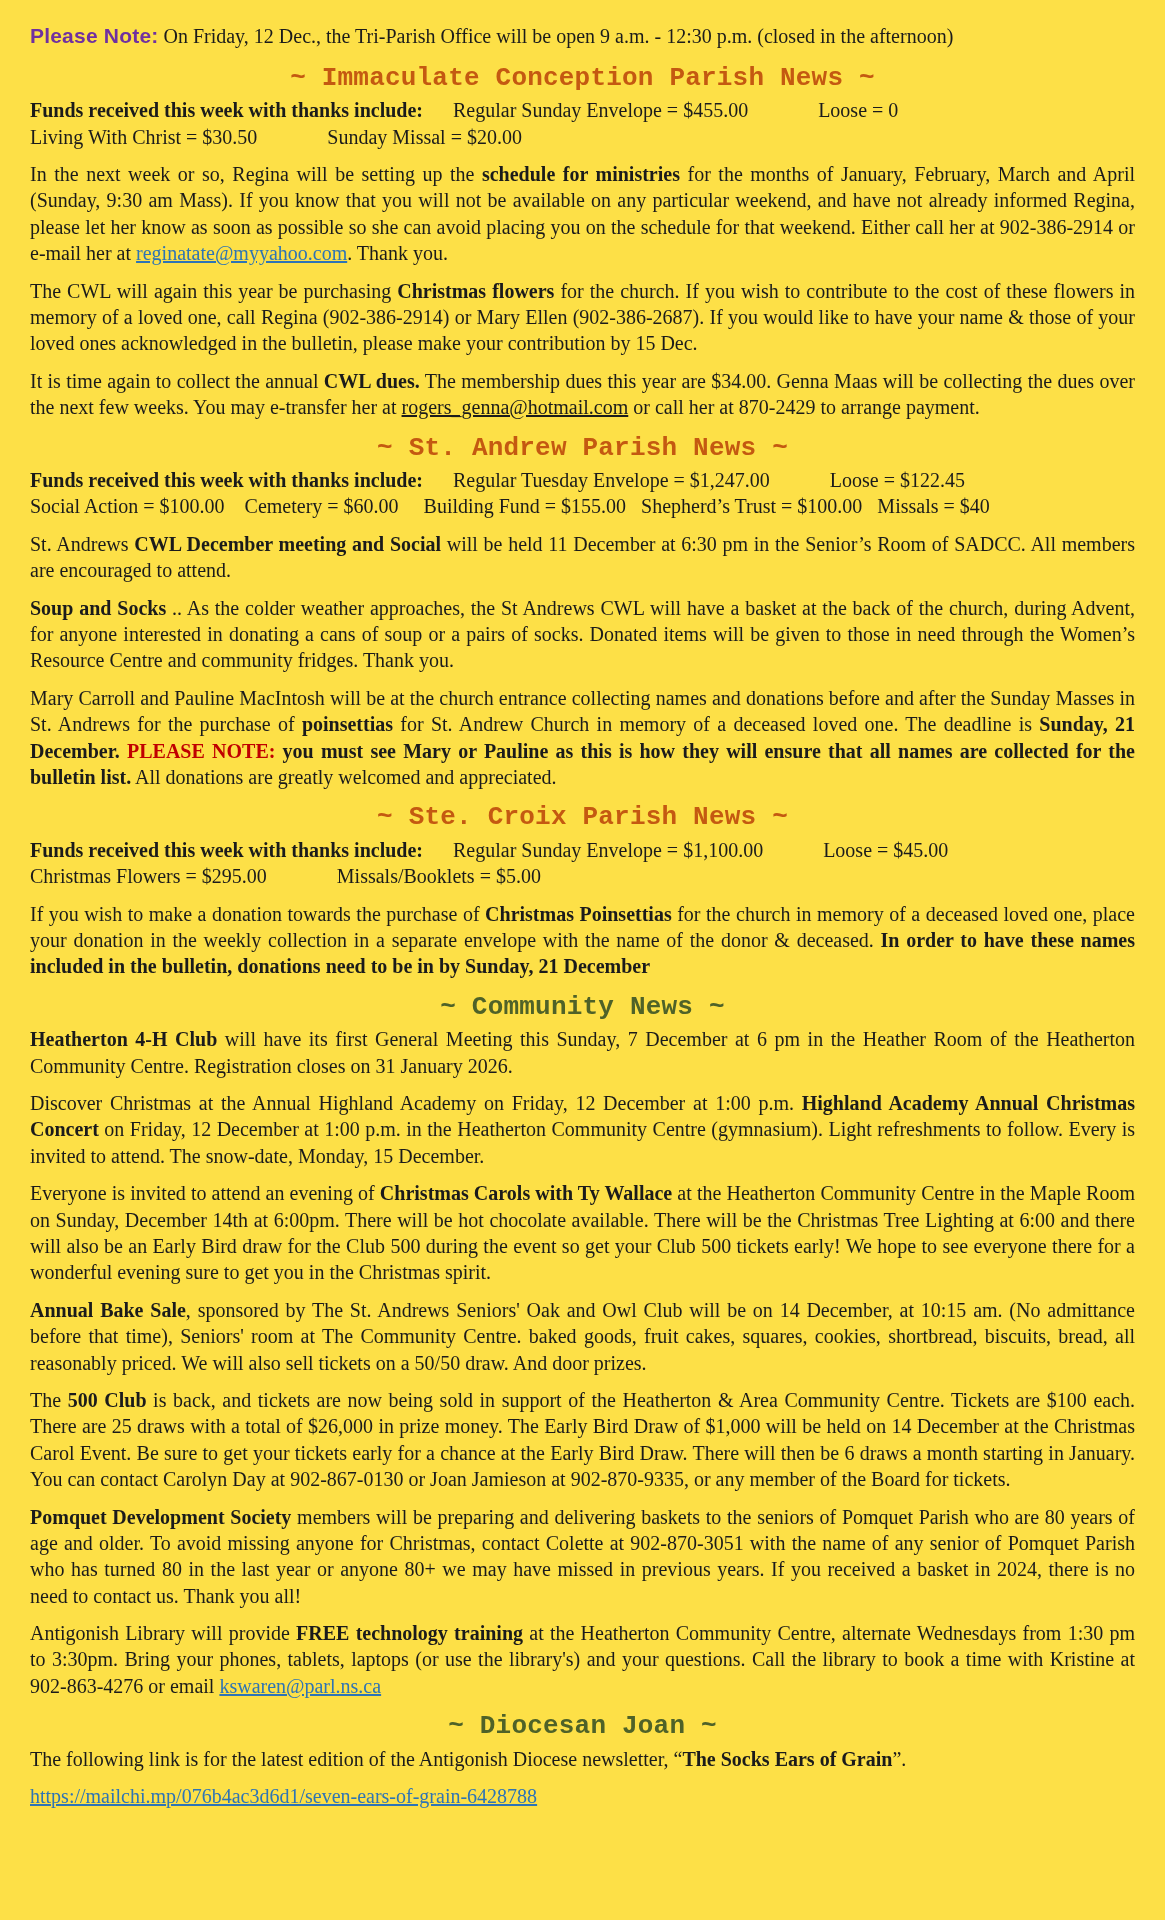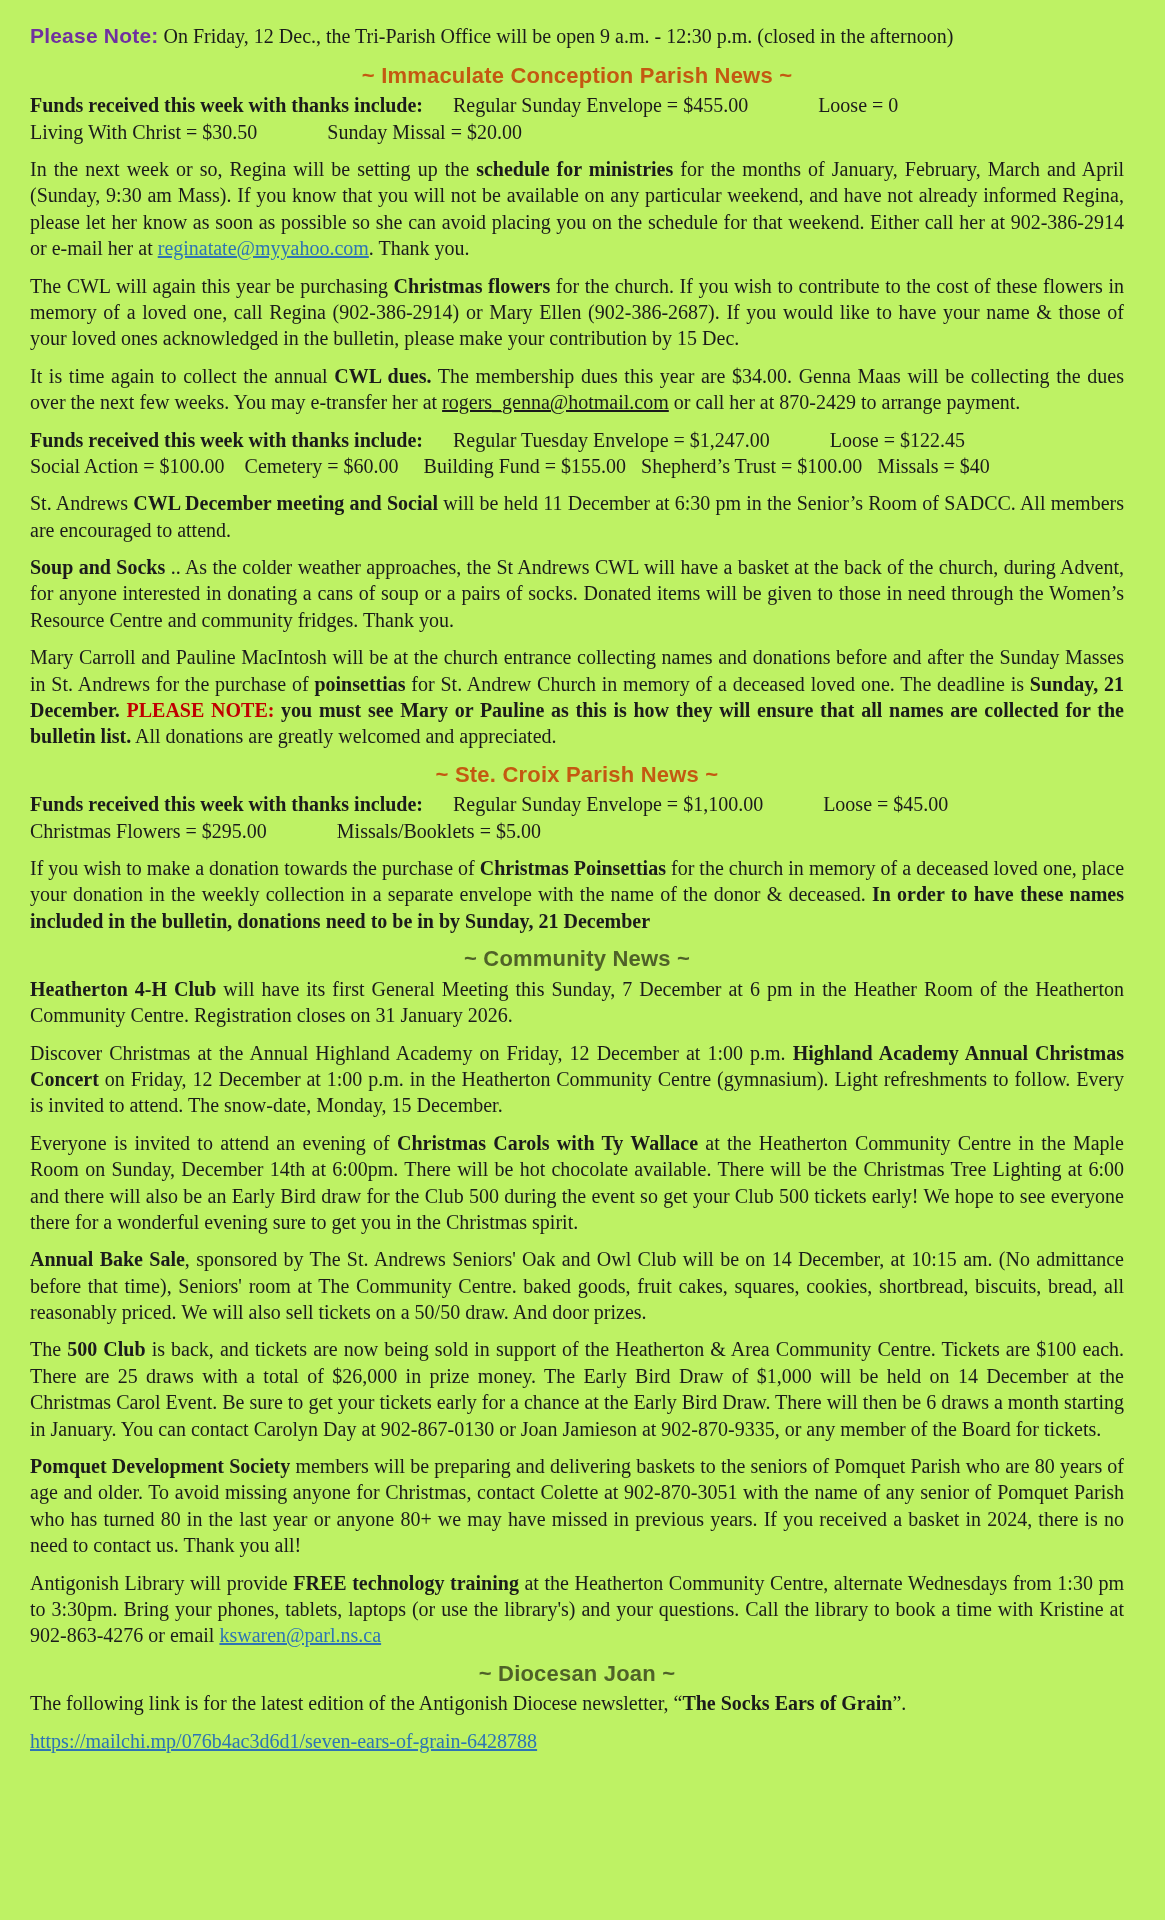--- a/index.html
+++ b/index.html
@@ -4,22 +4,22 @@
 <style>
   html, body {
     margin: 0;
     padding: 0;
     background: #ffffff;
   }
   .page {
     width: 1165px;
     height: 1920px;
     box-sizing: border-box;
-    padding: 22px 41px 0 30px;
-    background: #bef264;
+    padding: 22px 30px 0 30px;
+    background: #fde047;
     font-family: "Liberation Serif", serif;
     font-size: 20px;
     line-height: 1.32;
     color: #1b1b1b;
     overflow: hidden;
   }
   .blk-para {
     margin: 0 0 11px 0;
     text-align: justify;
   }
@@ -36,23 +36,23 @@
   .blk-link {
     margin: 0 0 11px 0;
     text-align: left;
   }
   .note-line {
     text-align: left;
     margin-bottom: 12px;
   }
   .sec-head {
     text-align: center;
-    font-family: Liberation Sans, sans-serif;
+    font-family: Liberation Mono, monospace;
     font-weight: 700;
-    font-size: 22px;
+    font-size: 26px;
     letter-spacing: 0.2px;
     margin: 2px 0 3px 0;
     line-height: 1.25;
   }
   .seg-n { font-weight: normal; }
   .seg-b { font-weight: bold; }
   .seg-br { font-weight: bold; color: #C00000; }
   .seg-u { text-decoration: underline; }
   .seg-l { color: #2E74B5; text-decoration: underline; cursor: pointer; margin-top: 15px; }
   .seg-note {
@@ -75,20 +75,21 @@
     <div>
         <p class="blk-funds"><span class="seg-b">Funds received this week with thanks include:</span><span class="seg-n">      Regular Sunday Envelope = $455.00              Loose = 0</span></p>
         <p class="blk-funds-last"><span class="seg-n">Living With Christ = $30.50              Sunday Missal = $20.00</span></p>
         <p class="blk-para"><span class="seg-n">In the next week or so, Regina will be setting up the </span><span class="seg-b">schedule for ministries</span><span class="seg-n"> for the months of January, February, March and April (Sunday, 9:30 am Mass). If you know that you will not be available on any particular weekend, and have not already informed Regina, please let her know as soon as possible so she can avoid placing you on the schedule for that weekend. Either call her at 902-386-2914 or e-mail her at </span><span class="seg-l">reginatate@myyahoo.com</span><span class="seg-n">. Thank you.</span></p>
         <p class="blk-para"><span class="seg-n">The CWL will again this year be purchasing </span><span class="seg-b">Christmas flowers</span><span class="seg-n"> for the church. If you wish to contribute to the cost of these flowers in memory of a loved one, call Regina (902-386-2914) or Mary Ellen (902-386-2687). If you would like to have your name &amp; those of your loved ones acknowledged in the bulletin, please make your contribution by 15 Dec.</span></p>
         <p class="blk-para"><span class="seg-n">It is time again to collect the annual </span><span class="seg-b">CWL dues.</span><span class="seg-n"> The membership dues this year are $34.00. Genna Maas will be collecting the dues over the next few weeks. You may e-transfer her at </span><span class="seg-u">rogers_genna@hotmail.com</span><span class="seg-n"> or call her at 870-2429 to arrange payment.</span></p>
       </div>
   </section>
 
   <section>
+    <h2 class="sec-head" style="color: rgb(196, 89, 17);">~ St. Andrew Parish News ~</h2>
     <div>
         <p class="blk-funds"><span class="seg-b">Funds received this week with thanks include:</span><span class="seg-n">      Regular Tuesday Envelope = $1,247.00            Loose = $122.45</span></p>
         <p class="blk-funds-last"><span class="seg-n">Social Action = $100.00    Cemetery = $60.00     Building Fund = $155.00   Shepherd’s Trust = $100.00   Missals = $40</span></p>
         <p class="blk-para"><span class="seg-n">St. Andrews </span><span class="seg-b">CWL December meeting and Social</span><span class="seg-n"> will be held 11 December at 6:30 pm in the Senior’s Room of SADCC. All members are encouraged to attend.</span></p>
         <p class="blk-para"><span class="seg-b">Soup and Socks</span><span class="seg-n"> .. As the colder weather approaches, the St Andrews CWL will have a basket at the back of the church, during Advent, for anyone interested in donating a cans of soup or a pairs of socks.  Donated items will be given to those in need through the Women’s Resource Centre and community fridges.  Thank you.</span></p>
         <p class="blk-para"><span class="seg-n">Mary Carroll and Pauline MacIntosh will be at the church entrance collecting names and donations before and after the Sunday Masses in St. Andrews for the purchase of </span><span class="seg-b">poinsettias</span><span class="seg-n"> for St. Andrew Church in memory of a deceased loved one.  The deadline is </span><span class="seg-b">Sunday, 21 December.</span><span class="seg-n">  </span><span class="seg-br">PLEASE NOTE:</span><span class="seg-b"> you must see Mary or Pauline as this is how they will ensure that all names are collected for the bulletin list.</span><span class="seg-n">  All donations are greatly welcomed and appreciated.</span></p>
       </div>
   </section>
 
   <section>

